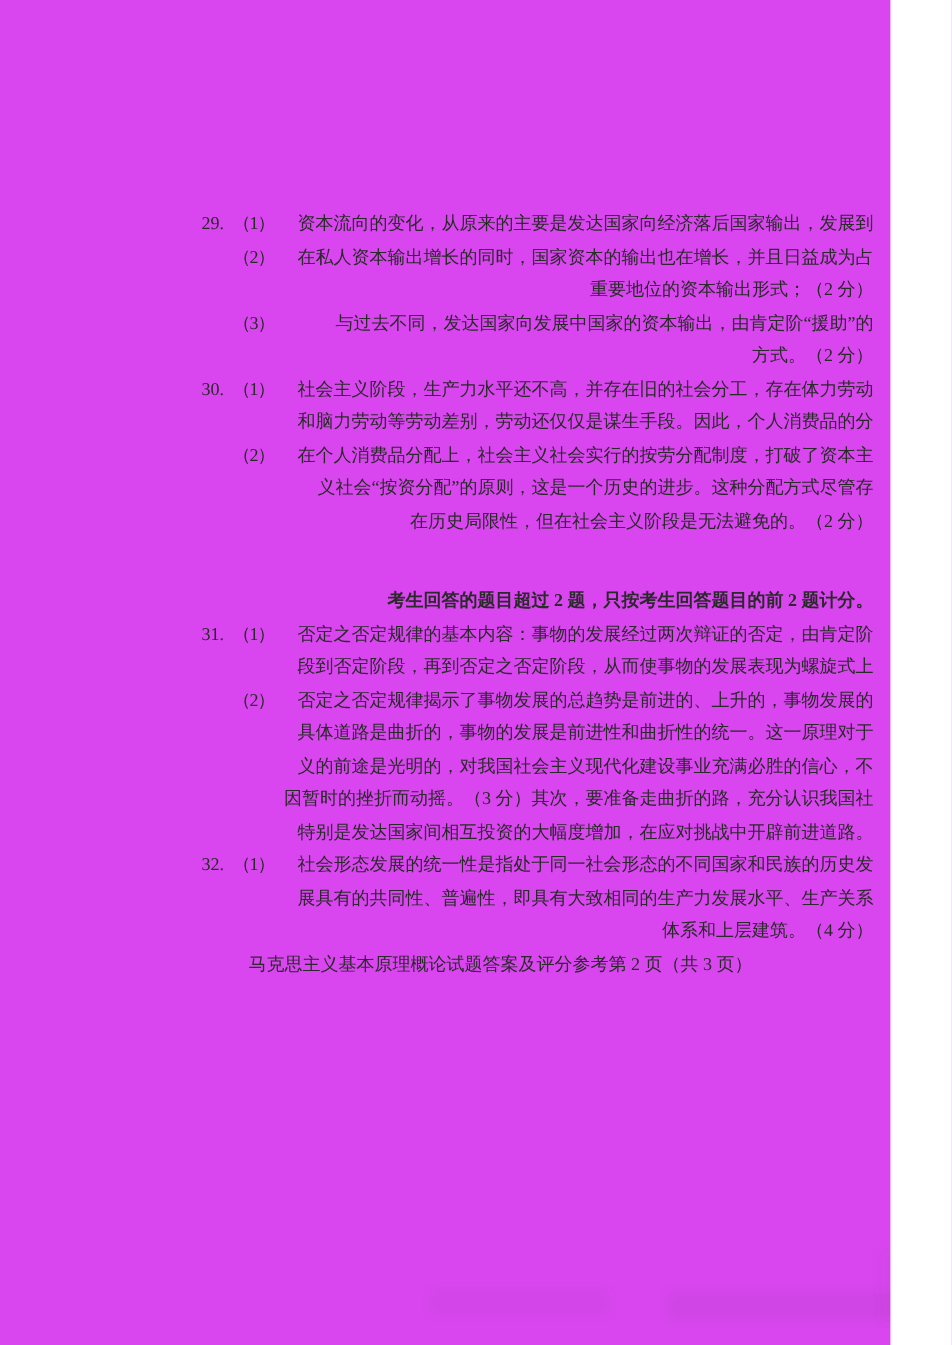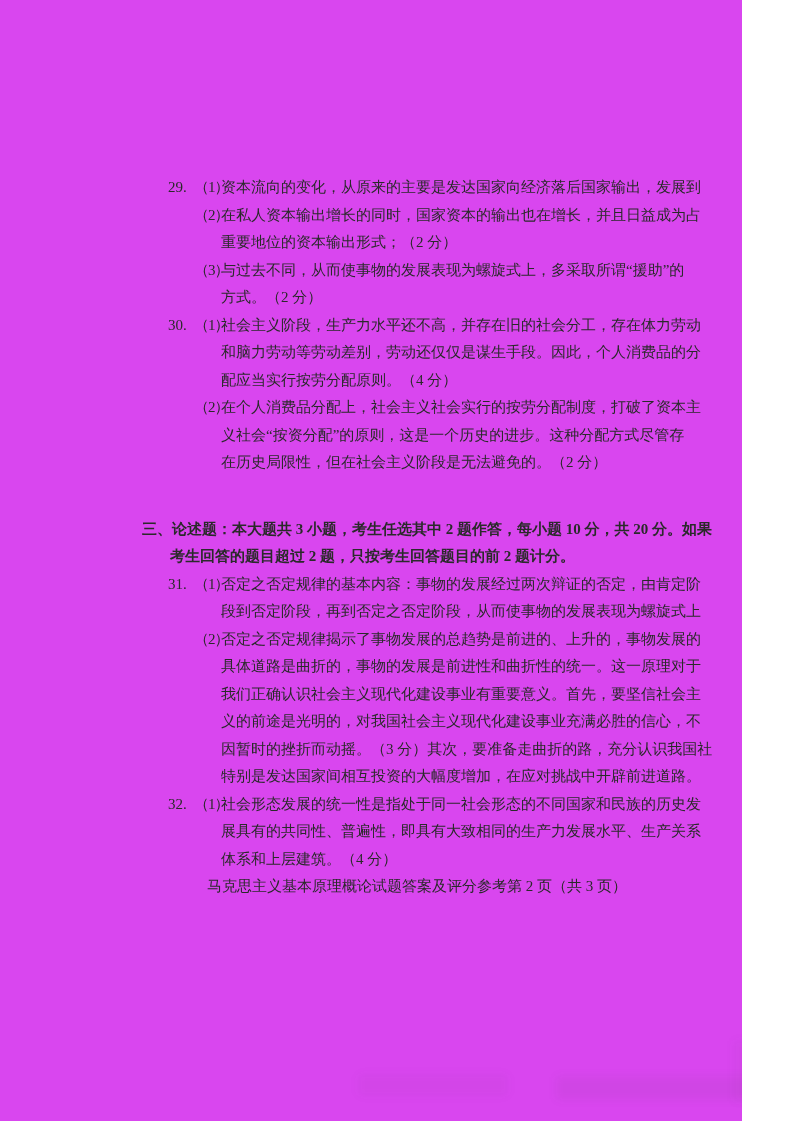--- a/index.html
+++ b/index.html
@@ -33,20 +33,21 @@
     flex: 0 0 26px;
     min-width: 26px;
   }
   .cl {                 
     flex: 0 0 27px;
     min-width: 27px;
     letter-spacing: -1px;
   }
   .ct {                 
     flex: 1 1 auto;
+    text-align: right;
   }
   .section-head {
     margin-top: 39px;
     margin-left: -26px;  
     font-weight: bold;
   }
   .section-head .wrap2 {
     padding-left: 28px;
   }
   .footer-row {
@@ -83,63 +84,55 @@
       <span class="ct">在私人资本输出增长的同时，国家资本的输出也在增长，并且日益成为占</span>
     </div>
     <div class="row">
       <span class="cq"></span>
       <span class="cl"></span>
       <span class="ct">重要地位的资本输出形式；（2 分）</span>
     </div>
     <div class="row">
       <span class="cq"></span>
       <span class="cl">（3）</span>
-      <span class="ct">与过去不同，从而使事物的发展表现为螺旋式上，多采取所谓“援助”的</span>
+      <span class="ct">与过去不同，发达国家向发展中国家的资本输出，由肯定阶“援助”的</span>
     </div>
     <div class="row">
       <span class="cq"></span>
       <span class="cl"></span>
       <span class="ct">方式。（2 分）</span>
     </div>
 
     <div class="row">
       <span class="cq">30.</span>
       <span class="cl">（1）</span>
       <span class="ct">社会主义阶段，生产力水平还不高，并存在旧的社会分工，存在体力劳动</span>
     </div>
     <div class="row">
       <span class="cq"></span>
       <span class="cl"></span>
       <span class="ct">和脑力劳动等劳动差别，劳动还仅仅是谋生手段。因此，个人消费品的分</span>
     </div>
     <div class="row">
       <span class="cq"></span>
-      <span class="cl"></span>
-      <span class="ct">配应当实行按劳分配原则。（4 分）</span>
-    </div>
-    <div class="row">
-      <span class="cq"></span>
       <span class="cl">（2）</span>
       <span class="ct">在个人消费品分配上，社会主义社会实行的按劳分配制度，打破了资本主</span>
     </div>
     <div class="row">
       <span class="cq"></span>
       <span class="cl"></span>
       <span class="ct">义社会“按资分配”的原则，这是一个历史的进步。这种分配方式尽管存</span>
     </div>
     <div class="row">
       <span class="cq"></span>
       <span class="cl"></span>
       <span class="ct">在历史局限性，但在社会主义阶段是无法避免的。（2 分）</span>
     </div>
 
     <div class="section-head">
-      <div class="row">
-        <span class="ct">三、论述题：本大题共 3 小题，考生任选其中 2 题作答，每小题 10 分，共 20 分。如果</span>
-      </div>
       <div class="row wrap2">
         <span class="ct">考生回答的题目超过 2 题，只按考生回答题目的前 2 题计分。</span>
       </div>
     </div>
 
     <div class="row">
       <span class="cq">31.</span>
       <span class="cl">（1）</span>
       <span class="ct">否定之否定规律的基本内容：事物的发展经过两次辩证的否定，由肯定阶</span>
     </div>
@@ -150,25 +143,20 @@
     </div>
     <div class="row">
       <span class="cq"></span>
       <span class="cl">（2）</span>
       <span class="ct">否定之否定规律揭示了事物发展的总趋势是前进的、上升的，事物发展的</span>
     </div>
     <div class="row">
       <span class="cq"></span>
       <span class="cl"></span>
       <span class="ct">具体道路是曲折的，事物的发展是前进性和曲折性的统一。这一原理对于</span>
-    </div>
-    <div class="row">
-      <span class="cq"></span>
-      <span class="cl"></span>
-      <span class="ct">我们正确认识社会主义现代化建设事业有重要意义。首先，要坚信社会主</span>
     </div>
     <div class="row">
       <span class="cq"></span>
       <span class="cl"></span>
       <span class="ct">义的前途是光明的，对我国社会主义现代化建设事业充满必胜的信心，不</span>
     </div>
     <div class="row">
       <span class="cq"></span>
       <span class="cl"></span>
       <span class="ct">因暂时的挫折而动摇。（3 分）其次，要准备走曲折的路，充分认识我国社</span>

